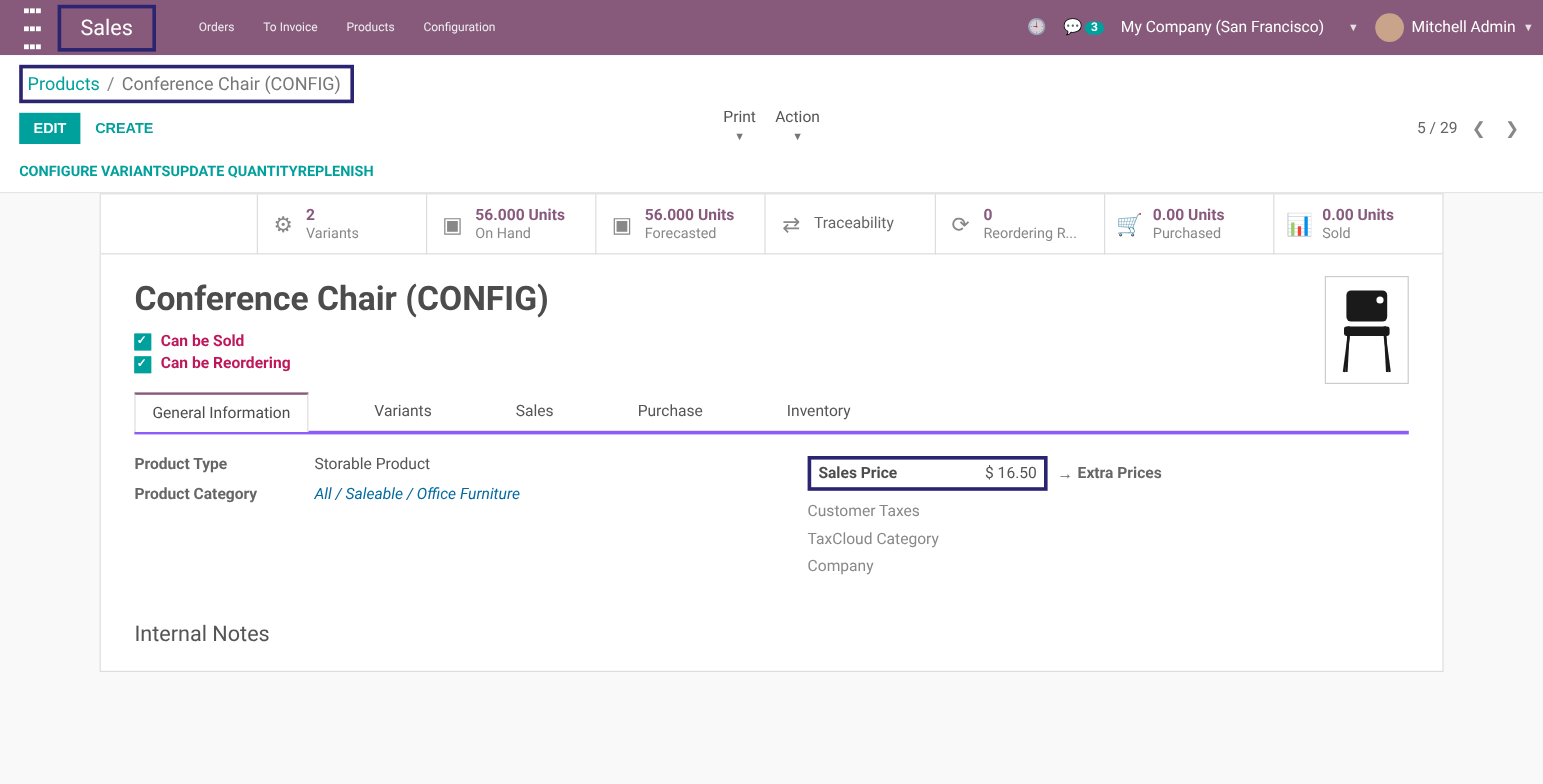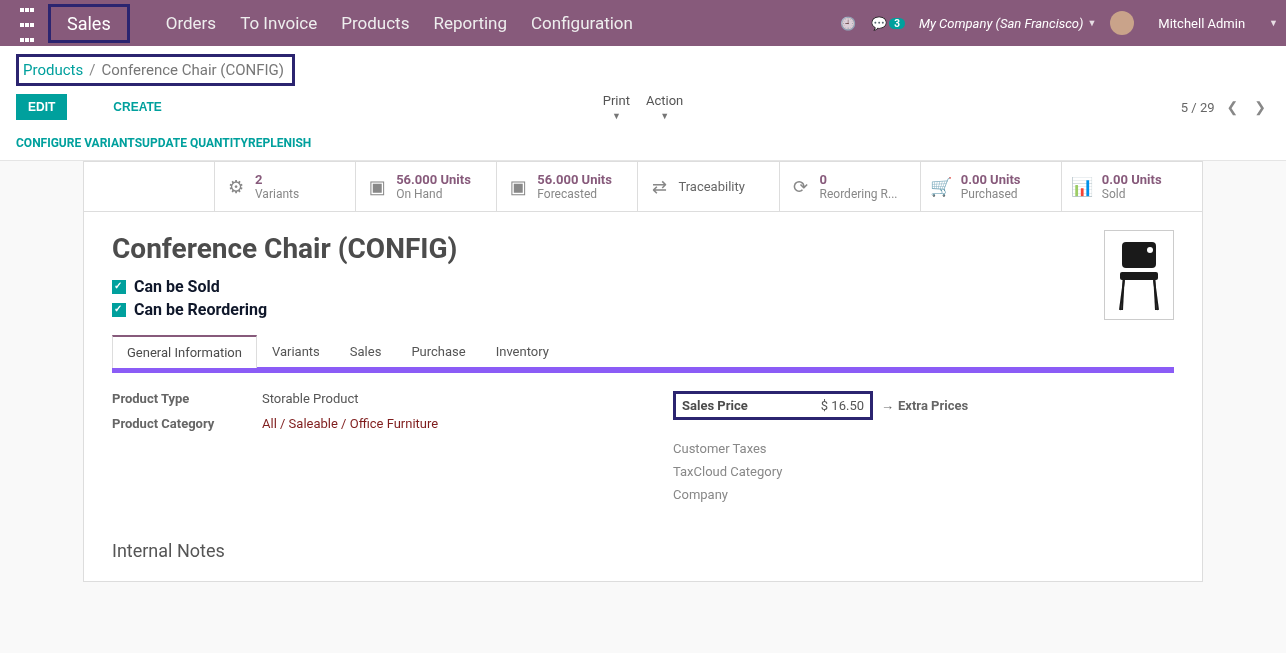--- a/index.html
+++ b/index.html
@@ -3,38 +3,38 @@
 <meta charset="utf-8">
 <style>
 * { box-sizing: border-box; margin: 0; padding: 0; }
 body { font-family: -apple-system, BlinkMacSystemFont, "Segoe UI", Roboto, Helvetica, Arial, sans-serif; font-size: 13px; color: #4c4c4c; background: #f9f9f9; }
 .topbar { background: #875a7b; color: #fff; height: 46px; display: flex; align-items: center; padding: 0 8px; }
 .topbar .apps-icon { padding: 8px 12px; cursor: pointer; }
 .apps-grid { display: inline-block; width: 16px; height: 16px; }
 .apps-grid span { display: inline-block; width: 4px; height: 4px; background: #fff; margin: 0 1px 1px 0; }
 .brand { font-size: 18px; font-weight: 400; padding: 6px 16px; color: #fff; border: 3px solid #2b2470; }
 .topnav { display: flex; margin-left: 24px; gap: 0; }
-.topnav a { color: #eee; text-decoration: none; padding: 14px 12px; font-size: 17px; }
+.topnav a { color: #eee; text-decoration: none; padding: 14px 12px; font-size: 10px; }
 .topbar-right { margin-left: auto; display: flex; align-items: center; gap: 14px; color: #fff; font-size: 13px; }
 .topbar-right .clock { opacity: .7; }
 .chat { display: flex; align-items: center; gap: 2px; }
 .chat .badge { background: #00a09d; color: #fff; border-radius: 8px; padding: 0 5px; font-size: 10px; font-weight: bold; }
-.company { display: flex; align-items: center; gap: 4px; font-style: italic; }
-.user { display: flex; align-items: center; gap: 24px; }
+.company { display: flex; align-items: center; gap: 20px; }
+.user { display: flex; align-items: center; gap: 6px; }
 .avatar { width: 24px; height: 24px; border-radius: 50%; background: #c9a38a; display: inline-block; }
 .caret { font-size: 9px; opacity: .8; }
 
 .subhead { background: #fff; border-bottom: 1px solid #e5e5e5; padding: 0 16px; }
 .breadcrumb-row { display: flex; align-items: center; padding-top: 8px; }
 .breadcrumb-box { border: 3px solid #2b2470; display: inline-flex; align-items: center; padding: 4px 8px 4px 4px; font-size: 15px; }
 .breadcrumb-box a { color: #00a09d; text-decoration: none; }
 .breadcrumb-box .sep { color: #888; padding: 0 6px; }
 .breadcrumb-box .crumb-cur { color: #777; }
 
-.control-row { display: flex; align-items: center; padding: 8px 0 10px; gap: 34px; }
+.control-row { display: flex; align-items: flex-end; padding: 8px 0 10px; }
 .btn-primary { background: #00a09d; color: #fff; border: none; padding: 6px 12px; font-size: 12px; font-weight: bold; cursor: pointer; }
 .btn-secondary { background: transparent; color: #00a09d; border: none; padding: 6px 12px; font-size: 12px; font-weight: bold; cursor: pointer; }
 .actions-center { position: absolute; left: 50%; transform: translateX(-50%); display: flex; gap: 16px; }
 .actions-center .dropdown { color: #555; cursor: pointer; display: flex; align-items: center; gap: 3px; flex-direction: column; }
 .pager { margin-left: auto; display: flex; align-items: center; gap: 8px; color: #666; }
 .pager .chev { color: #888; cursor: pointer; font-size: 14px; padding: 4px; }
 
 .btn-row { padding: 6px 0 10px; display: flex; }
 .btn-row a { color: #00a09d; font-weight: bold; font-size: 12px; text-decoration: none; }
 
@@ -46,59 +46,58 @@
 .stat { flex: 1; border-left: 1px solid #ddd; border-bottom: 1px solid #ddd; padding: 8px 10px; display: flex; align-items: center; gap: 8px; min-height: 50px; }
 .stat .ic { color: #888; font-size: 18px; flex-shrink: 0; width: 22px; text-align: center; }
 .stat .num { color: #875a7b; font-weight: bold; font-size: 13px; }
 .stat .lbl { color: #888; font-size: 12px; white-space: nowrap; overflow: hidden; text-overflow: ellipsis; }
 .stat .txt { display: flex; flex-direction: column; overflow: hidden; }
 .stat.onecol .lbl { font-size: 13px; color: #666; }
 
 .body { padding: 20px 28px; position: relative; }
 .prod-title { font-size: 28px; color: #4c4c4c; margin-bottom: 12px; }
 .checks { margin-bottom: 16px; }
-.check { display: flex; align-items: center; gap: 8px; margin: 4px 0; font-weight: bold; color: #0f172a; font-size: 16px; text-align: center; }
+.check { display: flex; align-items: center; gap: 8px; margin: 4px 0; font-weight: bold; color: #be185d; font-size: 13px; text-align: center; }
 .check .cb { width: 14px; height: 14px; background: #00a09d; border: 1px solid #00a09d; position: relative; }
 .check .cb::after { content: '✓'; color: #fff; font-size: 10px; position: absolute; top: -1px; left: 1px; }
 
 .prod-image { position: absolute; right: 28px; top: 18px; width: 70px; height: 90px; border: 1px solid #ccc; padding: 4px; display: flex; align-items: center; justify-content: center; }
 .chair-svg { width: 58px; height: 78px; }
 
-.tabs { display: flex; border-bottom: 6px solid #8b5cf6; }
+.tabs { display: flex; border-bottom: 3px solid #8b5cf6; gap: 40px; }
 .tab { padding: 8px 14px; font-size: 13px; color: #555; cursor: pointer; border: 1px solid transparent; border-bottom: none; }
 .tab.active { border-color: #ddd; border-top: 2px solid #875a7b; background: #fff; margin-bottom: -1px; color: #4c4c4c; }
 
 .tabbody { padding: 18px 0 0; display: flex; gap: 60px; }
 .col { flex: 1; }
 .field-row { display: flex; margin-bottom: 10px; align-items: baseline; }
 .field-row .label { width: 150px; color: #666; font-weight: bold; font-size: 13px; }
 .field-row .val { color: #555; }
-.field-row .val.link { color: #7f1d1d; }
+.field-row .val.link { color: #0369a1; font-style: italic; }
 .sales-price-row { border: 3px solid #2b2470; padding: 4px 6px; display: flex; align-items: center; justify-content: space-between; width: 200px; }
 .sales-price-row .label { font-weight: bold; color: #4c4c4c; }
 .sales-price-row .price { color: #555; }
 .extra-prices { display: flex; align-items: center; gap: 4px; color: #666; font-weight: bold; margin-left: 8px; }
-.sp-wrap { display: flex; align-items: center; margin-bottom: 21px; }
+.sp-wrap { display: flex; align-items: center; margin-bottom: 10px; }
 .lone-label { color: #888; font-weight: normal; font-size: 13px; margin: 8px 0; }
 
 .section-title { font-size: 18px; color: #555; margin-top: 30px; }
 </style>
 </head>
 <body>
 
 <div class="topbar">
   <div class="apps-icon">
     <span class="apps-grid"><span></span><span></span><span></span><span></span><span></span><span></span><span></span><span></span><span></span></span>
   </div>
   <div class="brand">Sales</div>
   <div class="topnav">
     <a>Orders</a>
     <a>To Invoice</a>
     <a>Products</a>
-    <a>Reporting</a>
     <a>Configuration</a>
   </div>
   <div class="topbar-right">
     <span class="clock">🕘</span>
     <span class="chat">💬<span class="badge">3</span></span>
     <span class="company">
         <span>My Company (San Francisco)</span>
         <span class="caret">▼</span>
       </span>
     <span class="user">

